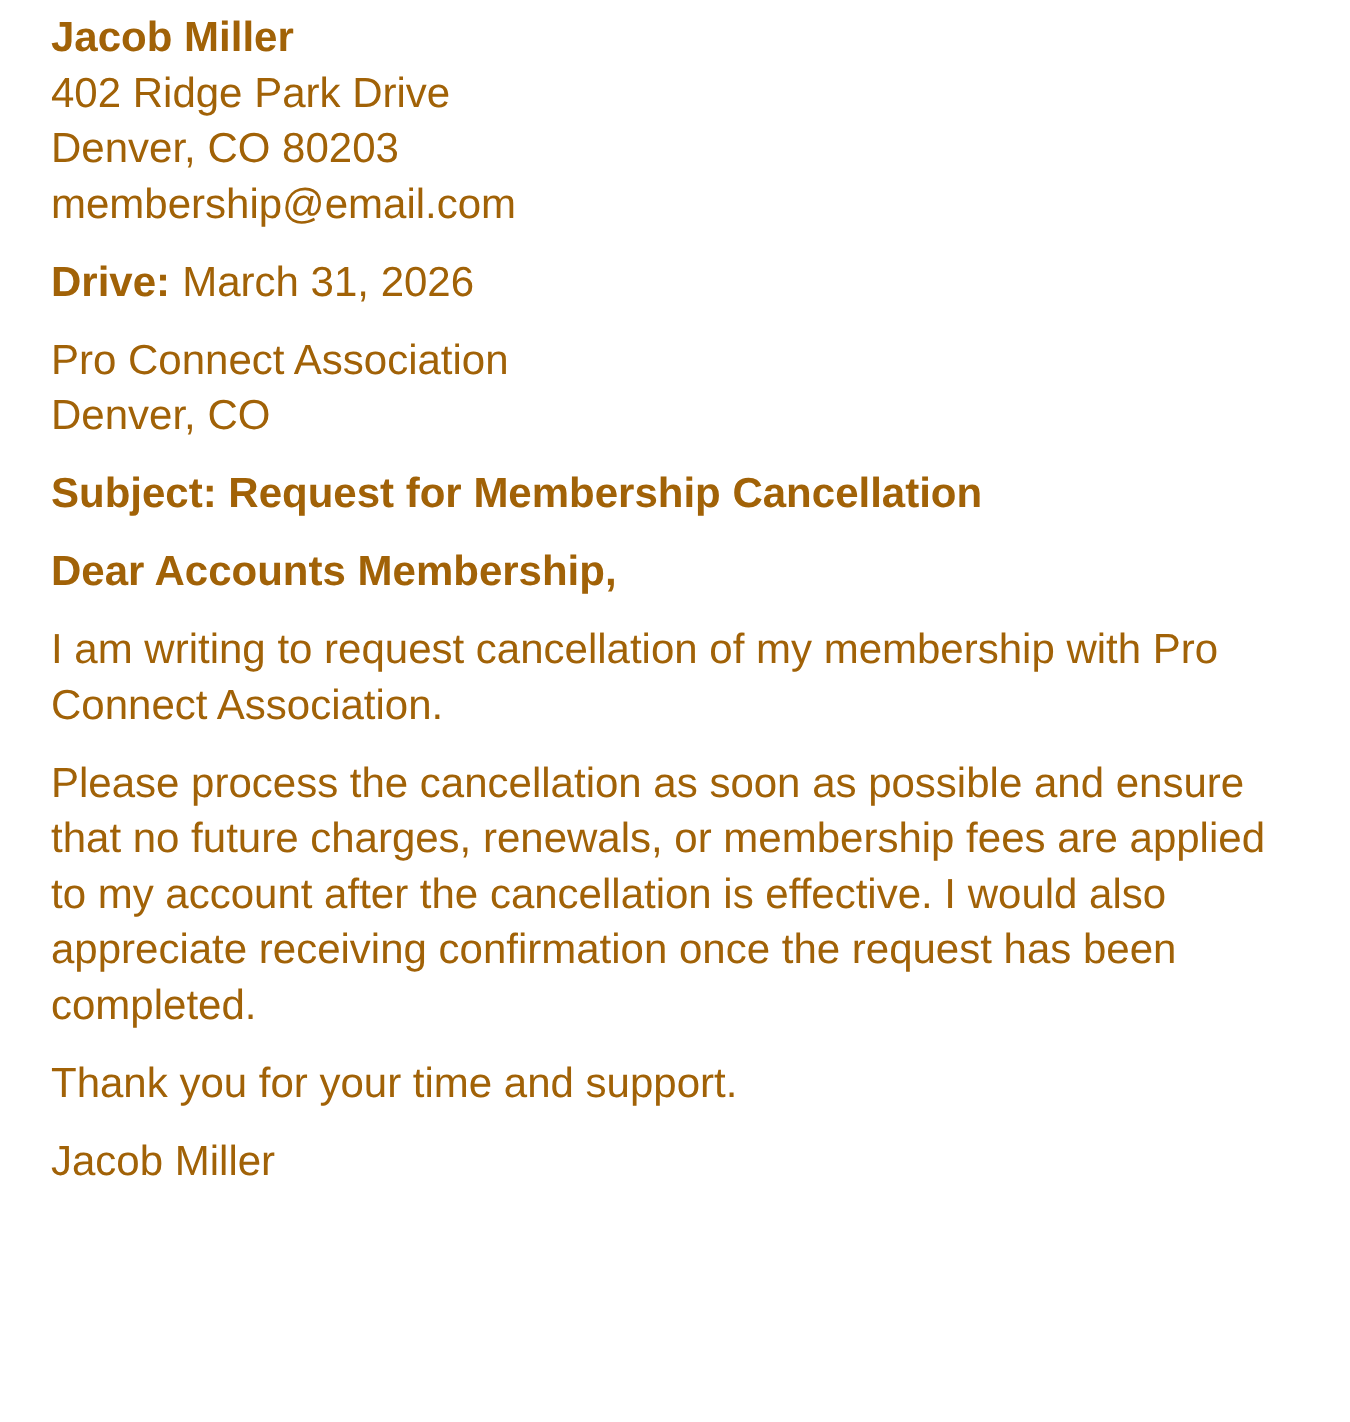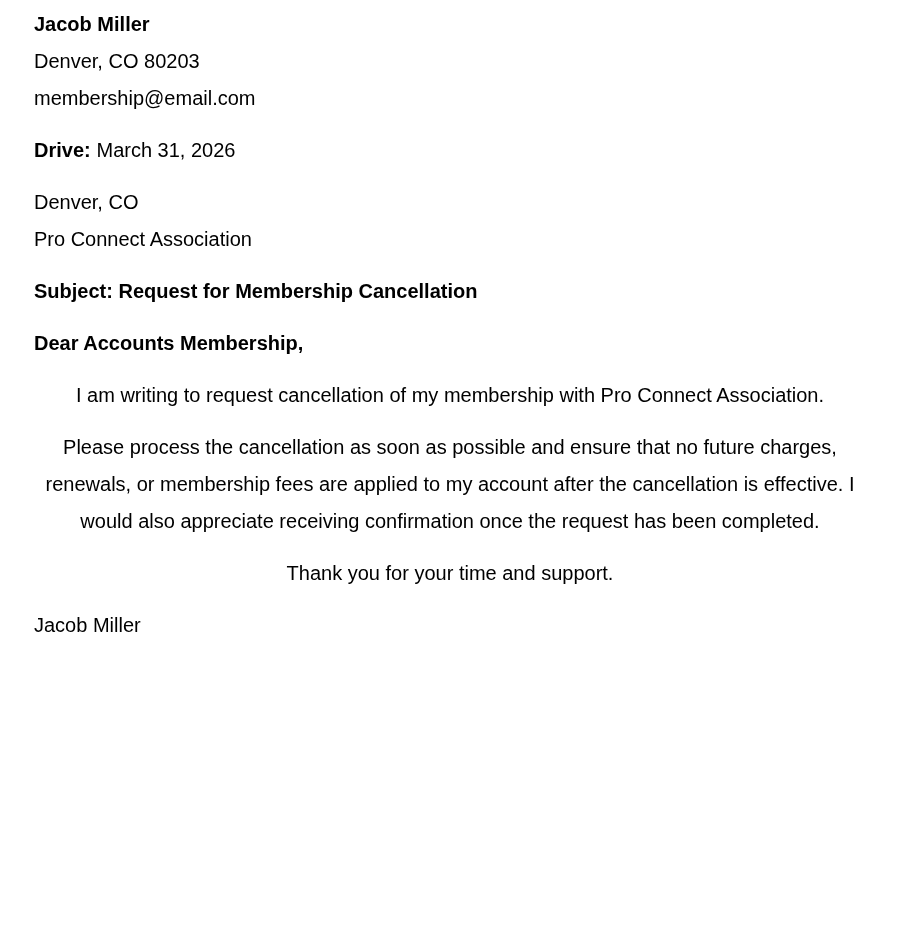--- a/index.html
+++ b/index.html
@@ -6,61 +6,61 @@
     margin: 0;
     padding: 0;
     background: #ffffff;
   }
   .page {
     width: 900px;
     height: 948px;
     box-sizing: border-box;
     padding: 6px 34px 0 34px;
     background: #ffffff;
-    color: #000000;
+    color: #a16207;
     font-family: "Liberation Sans", "DejaVu Sans", sans-serif;
-    font-size: 20px;
+    font-size: 28px;
     line-height: 37px;
     overflow: hidden;
   }
   .block {
     margin: 0 0 15px 0;
   }
   .line {
     margin: 0;
   }
   .bold {
     font-weight: 700;
   }
   .paragraph {
     max-width: 832px;
-    text-align: center;
   }
   .after-label {
     margin-left: 0.29em;
   }
 </style>
 </head>
 <body>
 
 <div class="page">
 
   <div class="block">
     <p class="line bold">Jacob Miller</p>
+    <p class="line">402 Ridge Park Drive</p>
     <p class="line">Denver, CO 80203</p>
     <p class="line">membership@email.com</p>
   </div>
 
   <div class="block">
     <span class="bold">Drive:</span><span class="after-label">March 31, 2026</span>
   </div>
 
   <div class="block">
+    <p class="line">Pro Connect Association</p>
     <p class="line">Denver, CO</p>
-    <p class="line">Pro Connect Association</p>
   </div>
 
   <div class="block bold">Subject: Request for Membership Cancellation</div>
 
   <div class="block bold">Dear Accounts Membership,</div>
 
   <div class="block paragraph">I am writing to request cancellation of my membership with Pro Connect Association.</div>
 
   <div class="block paragraph">Please process the cancellation as soon as possible and ensure that no future charges, renewals, or membership fees are applied to my account after the cancellation is effective. I would also appreciate receiving confirmation once the request has been completed.</div>
 

